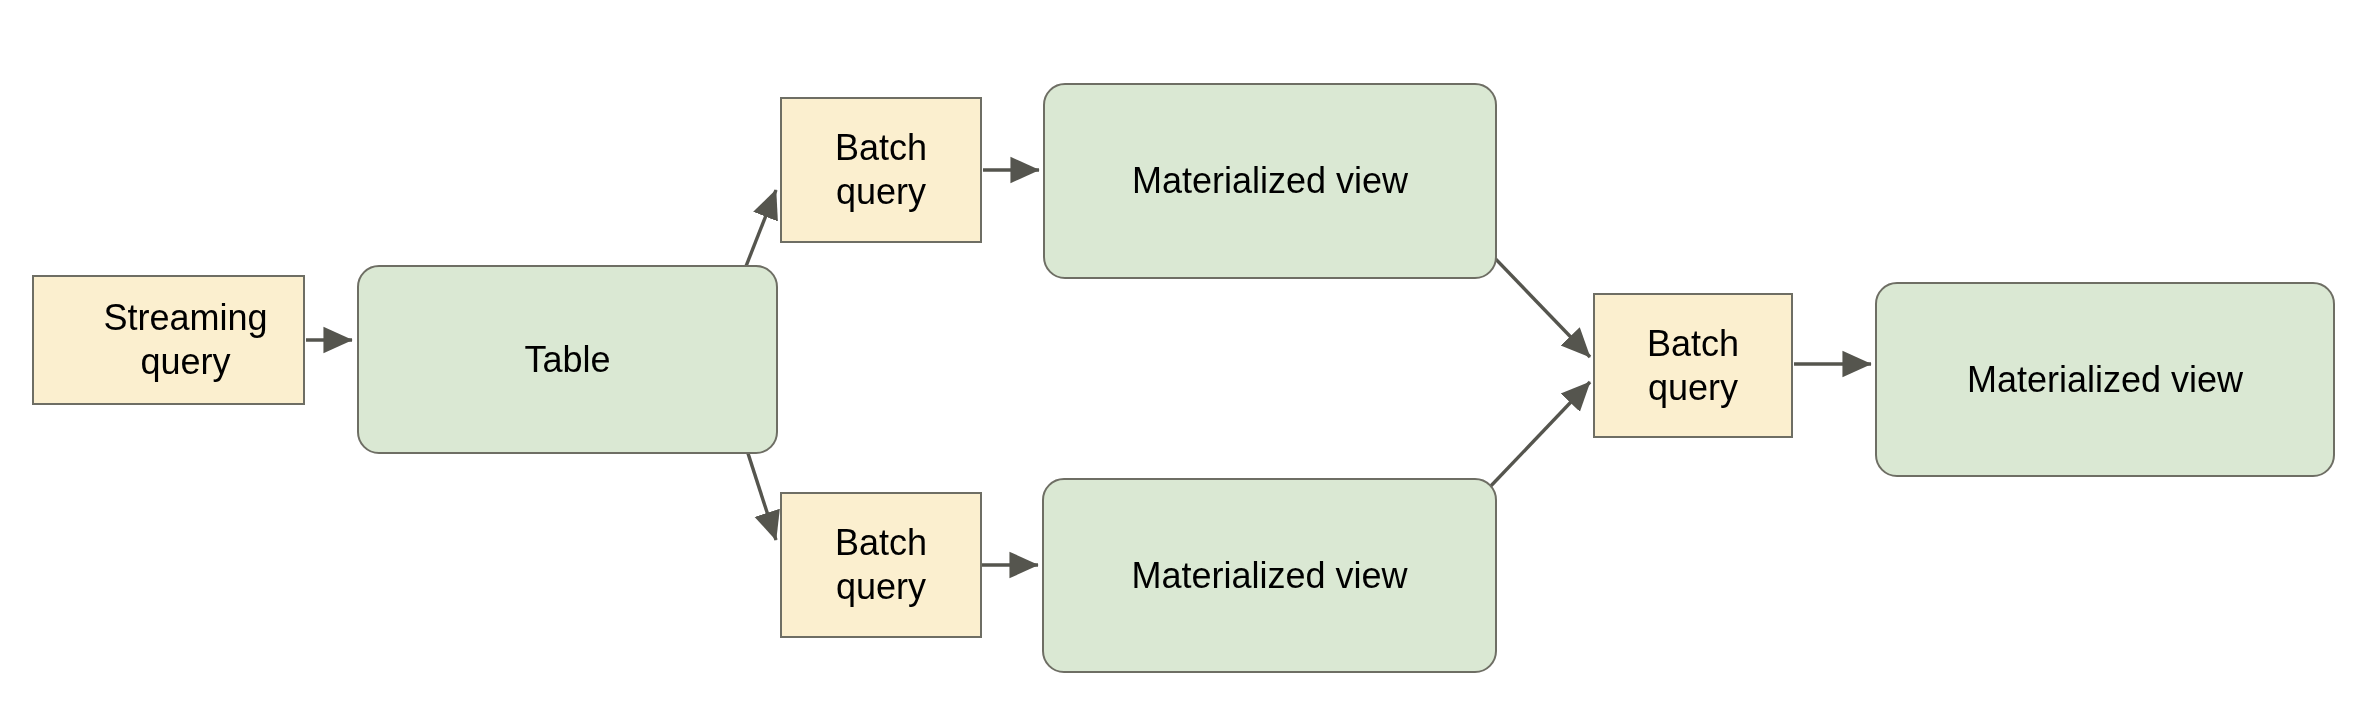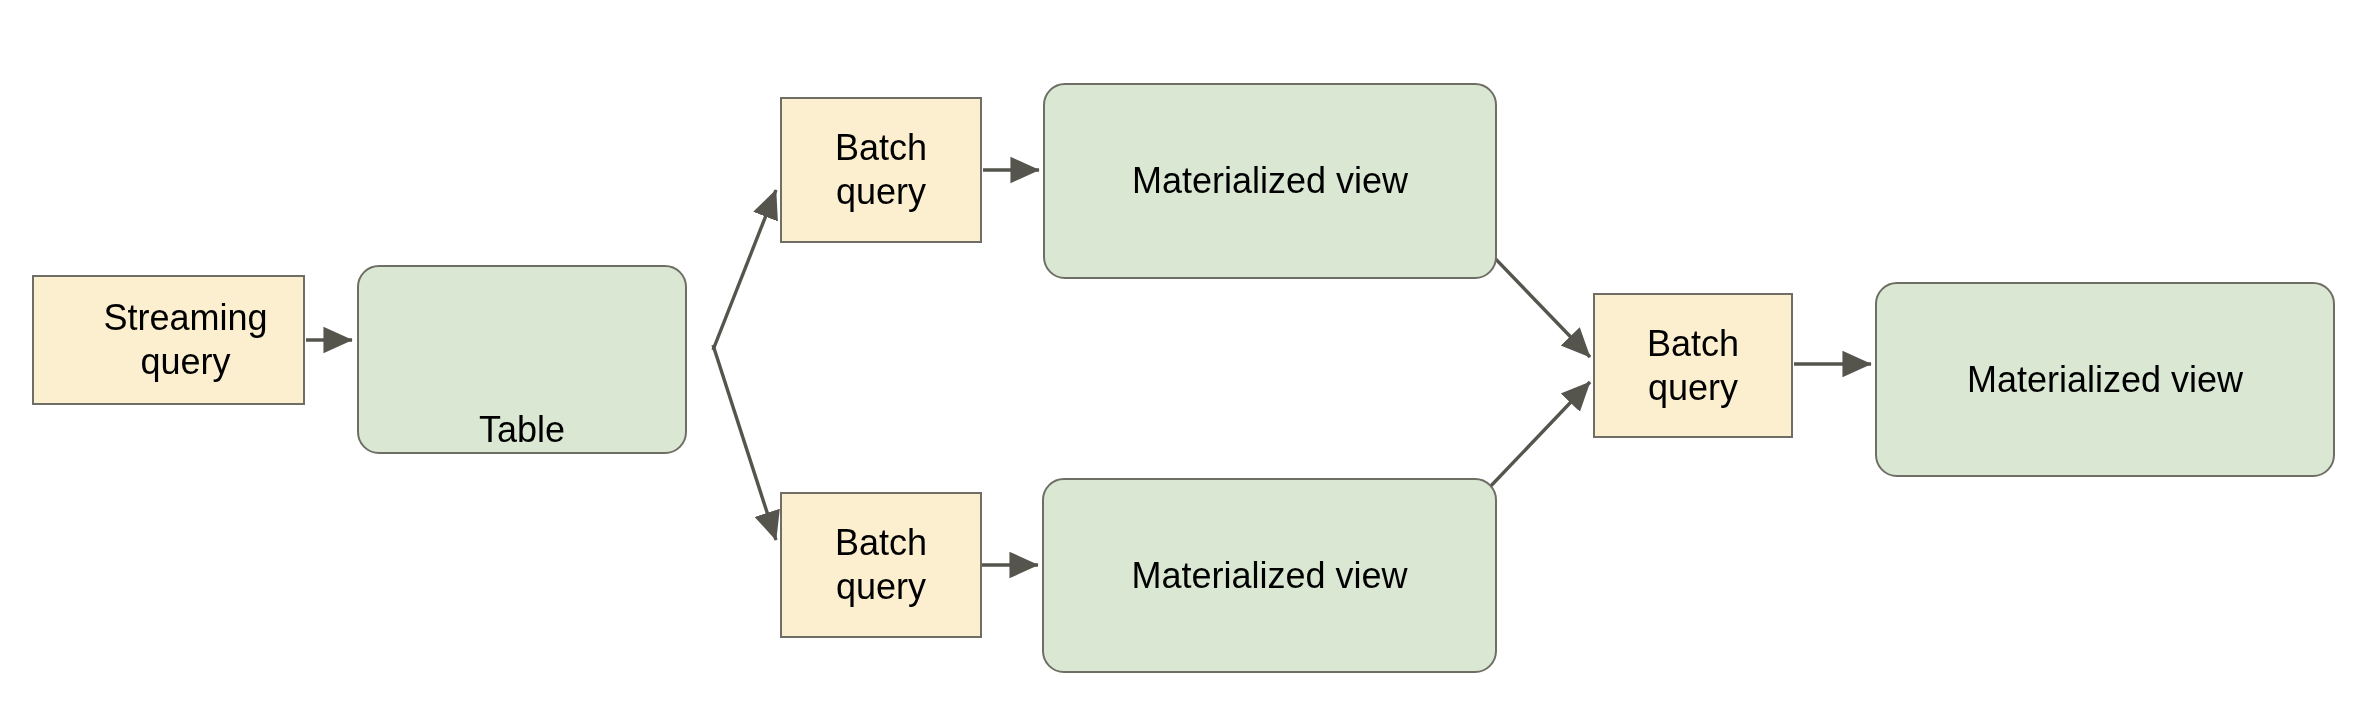--- a/index.html
+++ b/index.html
@@ -95,21 +95,21 @@
     <g>
       <line x1="1794" y1="364" x2="1871" y2="364" stroke="#55554E" stroke-width="3.4" marker-end="url(#arrow)"></line>
     </g>
   </svg>
 
   <div class="node node-query" style="left:32px; top:275px; width:273px; height:130px;padding-left:34px;">
     <span>Streaming
 query</span>
   </div>
 
-  <div class="node node-store" style="left:357px; top:253px; width:330px; height:189px;align-items:flex-end;">
+  <div class="node node-store" style="left:357px; top:253px; width:421px; height:189px;">
     <span>Table</span>
   </div>
 
   <div class="node node-query" style="left:780px; top:97px; width:202px; height:146px;">
     <span>Batch
 query</span>
   </div>
 
   <div class="node node-store" style="left:1043px; top:71px; width:454px; height:196px;">
     <span>Materialized view</span>

